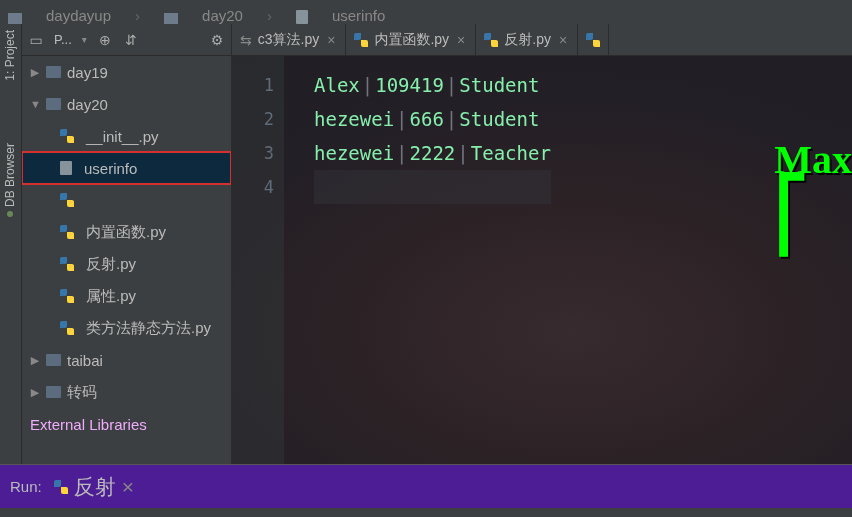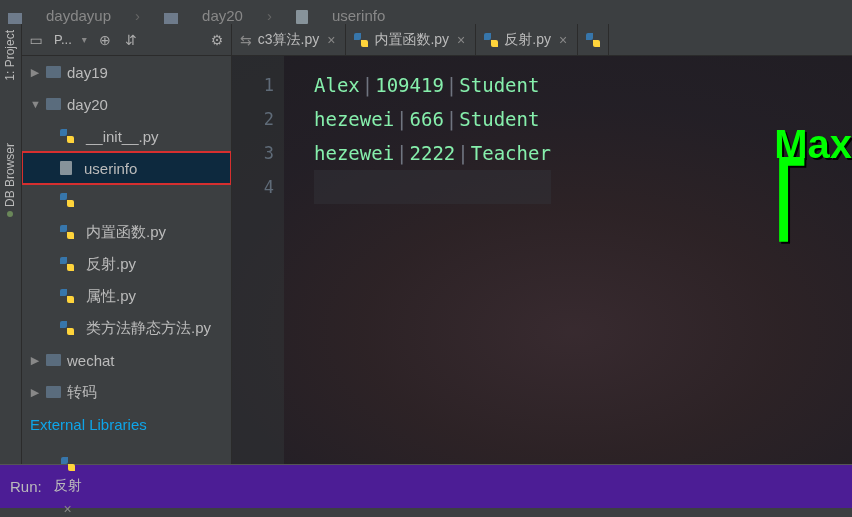--- a/index.html
+++ b/index.html
@@ -74,21 +74,21 @@
   outline: 2px solid #d62f2f;
   outline-offset: -1px;
 }
 .ind-2 { padding-left: 38px; gap: 12px; }
 .chev { width: 10px; text-align: center; color: #888; font-size: 11px; }
 .icon-folder { width: 15px; height: 12px; background: #5a6c7d; border-radius: 1px; }
 .icon-py { width: 14px; height: 14px; position: relative; }
 .icon-py::before { content:""; position:absolute; left:0; top:0; width:7px; height:7px; background:#3776ab; border-radius:2px 0 2px 0; }
 .icon-py::after { content:""; position:absolute; right:0; bottom:0; width:7px; height:7px; background:#ffd43b; border-radius:0 2px 0 2px; }
 .icon-file { width: 12px; height: 14px; background: #87939a; border-radius: 1px; }
-.ext-lib { padding-left: 8px; color: #0ea5e9; height: 32px; display:flex; align-items:center; }
+.ext-lib { padding-left: 8px; color: #f0abfc; height: 32px; display:flex; align-items:center; }
 .editor-area { flex:1; display:flex; flex-direction:column; background:#2b2b2b; position:relative; overflow:hidden; }
 .editor-bg {
   position:absolute; inset:0;
   background: radial-gradient(ellipse 600px 350px at 55% 70%, #3a2a30 0%, #2d2125 35%, #221d25 65%, #1e1b22 100%);
   opacity: 0.85;
 }
 .editor-tabs {
   height: 32px;
   display: flex;
   align-items: center;
@@ -124,41 +124,41 @@
   font-family: "Consolas", monospace;
   font-size: 19px;
   line-height: 34px;
   color: #d0d0d0;
 }
 .cur-line { background: rgba(50,50,55,0.5); }
 .content .w { color:#86efac; }
 .content .sep { color:#707580; padding:0 2px; }
 .watermark {
   position: absolute;
-  right: 0; top: 100px;
-  font-family: Liberation Sans, sans-serif;
+  right: 0; top: 116px;
+  font-family: Liberation Serif, serif;
   font-weight: bold;
   font-size: 40px;
   color: #00ff00;
   z-index: 3;
   text-shadow: 2px 2px 0 #000;
   line-height: 1;
 }
 .watermark .cut { font-size: 70px; letter-spacing:-6px; }
 .run-panel {
   height: 44px;
   border-top: 1px solid #555;
   background: #4c1d95;
   display: flex;
   align-items: center;
   padding: 0 10px;
   gap: 12px;
 }
 .run-panel .rlabel { font-size: 15px; }
-.run-panel .rtab { display:flex; align-items:center; gap:6px; font-size:14px;flex-direction:column; }
+.run-panel .rtab { display:flex; align-items:center; gap:6px; font-size:21px; }
 .run-panel .close { color:#888; }
 </style>
 </head>
 <body>
 
 <div class="breadcrumb">
   <span class="folder-icon"></span>
   <span>daydayup</span>
   <span class="sep">›</span>
   <span class="folder-icon"></span>
@@ -223,21 +223,21 @@
         <span class="icon-py"></span>
         <span>属性.py</span>
       </div>
       <div class="tree-item ind-2">
         <span class="icon-py"></span>
         <span>类方法静态方法.py</span>
       </div>
       <div class="tree-item">
         <span class="chev">▶</span>
         <span class="icon-folder"></span>
-        <span>wechat</span>
+        <span>taibai</span>
       </div>
       <div class="tree-item">
         <span class="chev">▶</span>
         <span class="icon-folder"></span>
         <span>转码</span>
       </div>
       <div class="ext-lib">
         <span>External Libraries</span>
       </div>
     </div>

